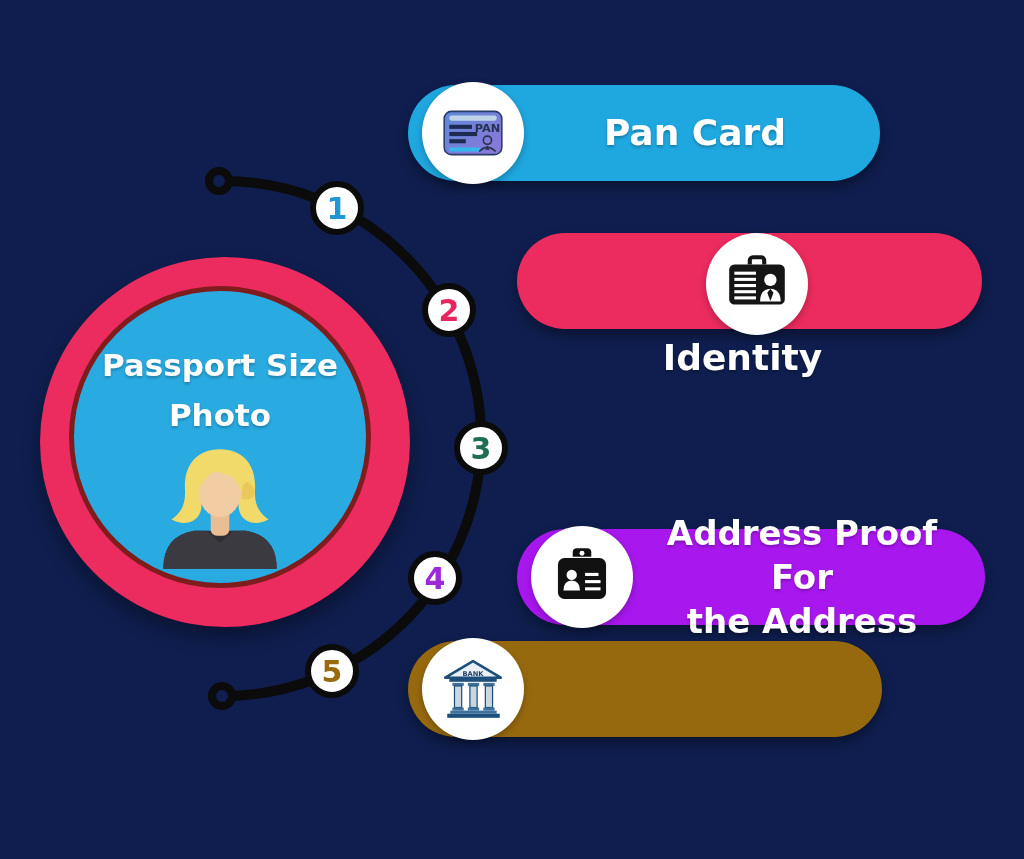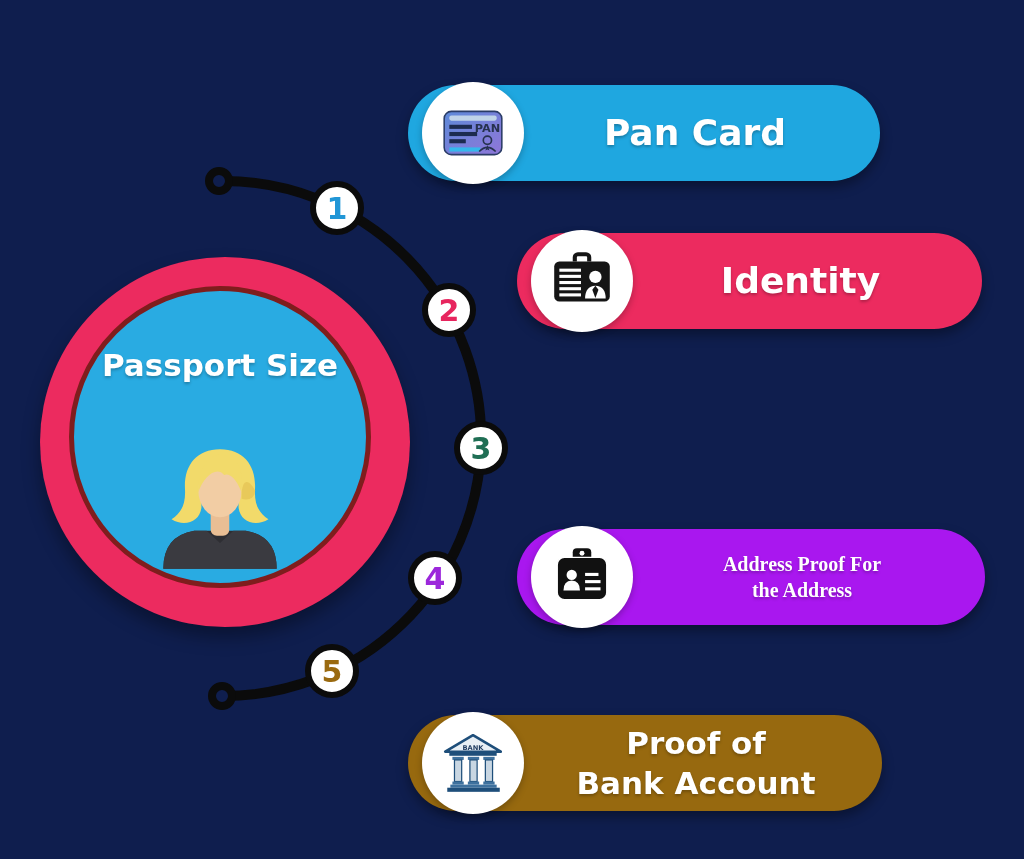--- a/index.html
+++ b/index.html
@@ -47,52 +47,53 @@
   
   .pill{
     position:absolute;height:96px;border-radius:56px;
     display:flex;align-items:center;
     box-shadow:0 6px 12px rgba(0,0,0,.35);
   }
   .pill1{left:408px;top:85px;width:472px;}
   .pill2{left:517px;top:233px;width:465px;}
   .pill3{left:545px;top:380px;width:470px;}
   .pill4{left:517px;top:529px;width:468px;}
-  .pill5{left:408px;top:715px;width:474px;}
+  .pill5{left:408px;top:641px;width:474px;}
   .pill-icon-circle{
     flex:0 0 auto;width:102px;height:102px;margin-left:14px;
     background:#fff;border-radius:50%;
     display:flex;align-items:center;justify-content:center;
     box-shadow:0 3px 7px rgba(0,0,0,.25);
   }
   .pill-label{
     flex:1;text-align:center;color:#fff;font-weight:bold;
     font-size:36px;line-height:1.3;padding:0 22px 0 8px;
     text-shadow:0 2px 3px rgba(0,0,0,.25);
   }
   .pill-label span{display:block;}
   .pill3 .pill-label{font-size:34px;}
-  .pill4 .pill-label{font-size:20px;font-family:Liberation Serif, serif;}
+  .pill4 .pill-label{font-size:34px;}
   .pill5 .pill-label{font-size:31px;}
 </style>
 </head>
 <body>
 
 <div class="stage" style="background-color: rgb(15, 30, 78);">
 
   <svg class="connector-svg" width="1024" height="859" viewBox="0 0 1024 859">
     <path d="M 219 181 A 258 258 0 0 1 481 448 A 258 258 0 0 1 222 696" fill="none" stroke-width="10" stroke-linecap="round" stroke="#0B0B0B"></path>
     <circle cx="219" cy="181" r="10" fill="#0F1E4E" stroke-width="8" stroke="#0B0B0B"></circle>
     <circle cx="222" cy="696" r="10" fill="#0F1E4E" stroke-width="8" stroke="#0B0B0B"></circle>
   </svg>
 
   <div class="center-outer" style="background-color: rgb(236, 43, 95);">
     <div class="center-inner" style="background-color: rgb(41, 171, 226);">
       <div class="center-text">
         <span>Passport Size</span>
+        <span>Photo</span>
       </div>
       <svg class="center-avatar" width="134" height="124" viewBox="0 0 130 120">
         <path d="M 10 120 Q 10 88 40 83 L 90 83 Q 120 88 120 120 Z" fill="#2E2E33"></path>
         <path d="M 10 120 Q 10 88 40 83 L 52 83 L 65 95 L 78 83 L 90 83 Q 120 88 120 120 Z" fill="#3A3A40"></path>
         <rect x="56" y="62" width="18" height="26" rx="6" fill="#E9BE94"></rect>
         <path d="M 65 4 C 42 4 30 20 31 42 C 32 58 27 66 18 72 C 31 80 46 74 47 60 L 47 42 L 83 42 L 83 60 C 84 74 99 80 112 72 C 103 66 98 58 99 42 C 100 20 88 4 65 4 Z" fill="#F2DA6A"></path>
         <ellipse cx="65" cy="44" rx="21" ry="26" fill="#F2CDA4"></ellipse>
         <path d="M 44 46 C 43 20 56 9 66 9 C 85 12 88 28 86 46 C 80 30 73 27 69 29 C 62 20 49 30 44 46 Z" fill="#F2DA6A"></path>
         <path d="M 86 46 C 88 28 96 38 99 44 C 99 52 92 54 86 52 Z" fill="#E8C95A"></path>
       </svg>
@@ -135,21 +136,21 @@
         <path d="M 40 52 Q 48 44 56 52" fill="none" stroke="#26324F" stroke-width="1.6"></path>
         <path d="M 48 46 l -2 5 l 2 -1 l 2 1 Z" fill="#26324F"></path>
       </svg>
     </div>
     <div class="pill-label">
       <span>Pan Card</span>
       <span></span>
     </div>
   </div>
 
-  <div class="pill pill2" style="background-color: rgb(236, 43, 95);">
+  <div class="pill pill2" style="background-color: rgb(236, 43, 95); flex-direction: column;">
     <div class="pill-icon-circle">
       <svg width="70" height="70" viewBox="0 0 68 68">
         <path d="M 27 15 v -4 a 3 3 0 0 1 3 -3 h 8 a 3 3 0 0 1 3 3 v 4" fill="none" stroke="#151515" stroke-width="4"></path>
         <rect x="7" y="15" width="54" height="39" rx="5" fill="#151515"></rect>
         <rect x="12" y="22" width="21" height="3" fill="#fff"></rect>
         <rect x="12" y="28" width="21" height="3" fill="#fff"></rect>
         <rect x="12" y="34" width="21" height="3" fill="#fff"></rect>
         <rect x="12" y="40" width="21" height="3" fill="#fff"></rect>
         <rect x="12" y="46" width="21" height="3" fill="#fff"></rect>
         <circle cx="47" cy="30" r="6" fill="#fff"></circle>
@@ -195,19 +196,15 @@
         <rect x="16" y="31" width="7" height="21" fill="#C8D6E2" stroke="#1E4E7A" stroke-width="1.2"></rect>
         <rect x="31" y="31" width="7" height="21" fill="#C8D6E2" stroke="#1E4E7A" stroke-width="1.2"></rect>
         <rect x="46" y="31" width="7" height="21" fill="#C8D6E2" stroke="#1E4E7A" stroke-width="1.2"></rect>
         <rect x="14" y="52" width="11" height="3" fill="#3E719E"></rect>
         <rect x="29" y="52" width="11" height="3" fill="#3E719E"></rect>
         <rect x="44" y="52" width="11" height="3" fill="#3E719E"></rect>
         <rect x="12" y="55" width="45" height="3" fill="#3E719E"></rect>
         <rect x="9" y="58" width="51" height="4" fill="#1E4E7A"></rect>
       </svg>
     </div>
-    <div class="pill-label">
-      <span>Proof of</span>
-      <span>Bank Account</span>
-    </div>
   </div>
 
 </div>
 
 </body></html>

